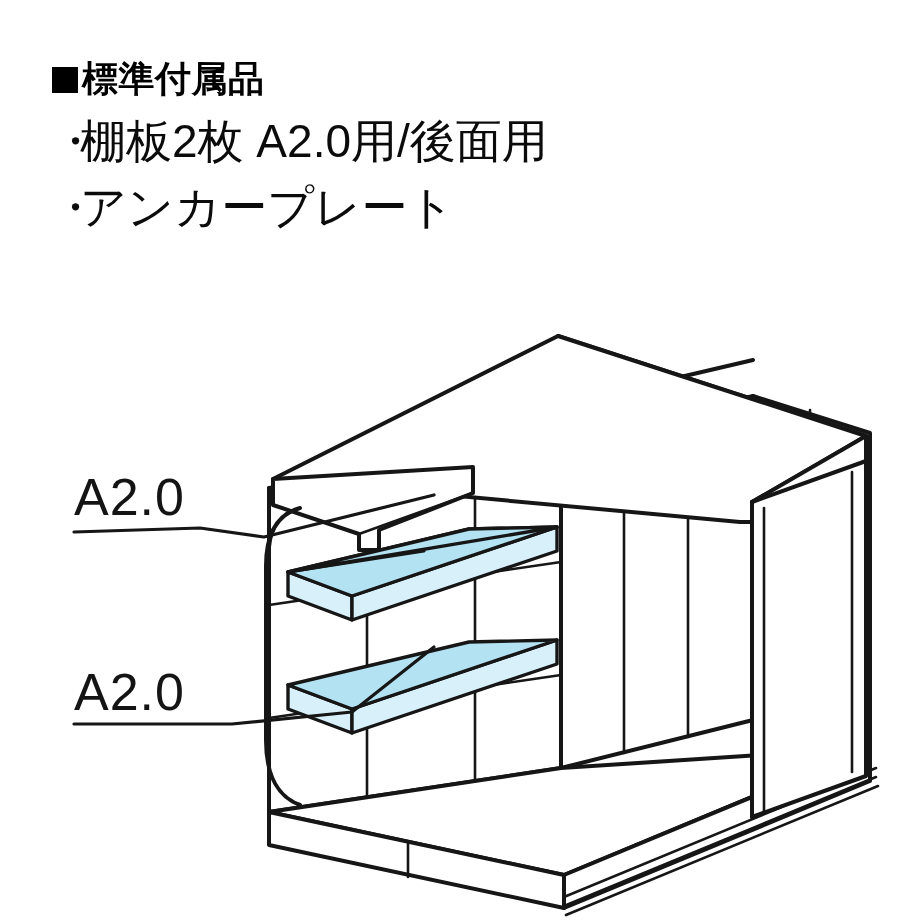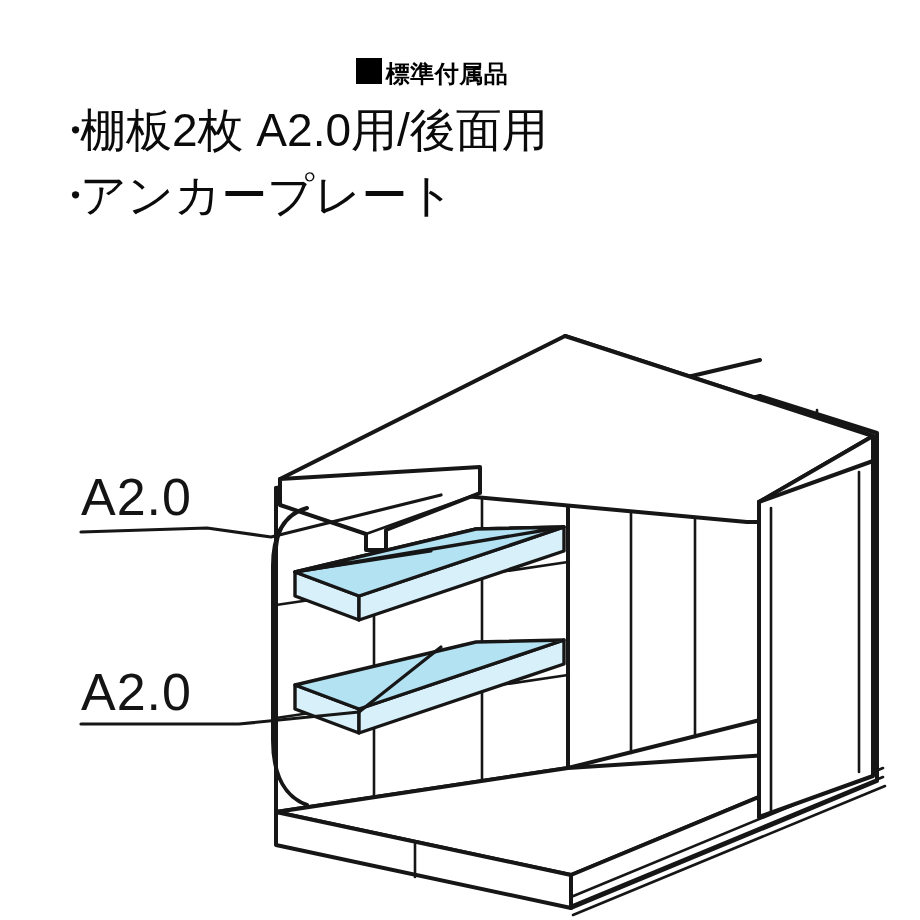--- a/index.html
+++ b/index.html
@@ -24,27 +24,26 @@
   }
 
   
   .spec-block {
     position: absolute;
     left: 52px;
     top: 58px;
     width: 760px;
   }
   .spec-heading {
-    font-size: 24px;
+    font-size: 36px;
     font-weight: bold;
     line-height: 1.15;
     letter-spacing: 0.5px;
     white-space: nowrap;
     color: #000000;
-    text-align: center;
   }
   .spec-heading .sq {
     display: inline-block;
     width: 26px;
     height: 26px;
     background: #000000;
     vertical-align: -2px;
     margin-right: 4px;
   }
   .spec-list {
@@ -62,21 +61,21 @@
   }
   .bullet-dot {
     display: inline-block;
     width: 28px;
     text-align: left;
   }
 
   
   #illustration {
     position: absolute;
-    left: 11px;
+    left: 4px;
     top: 300px;
     width: 793px;
     height: 620px;
   }
   svg { display: block; }
 
   .ln {
     fill: none;
     stroke: #161616;
     stroke-width: 4;

